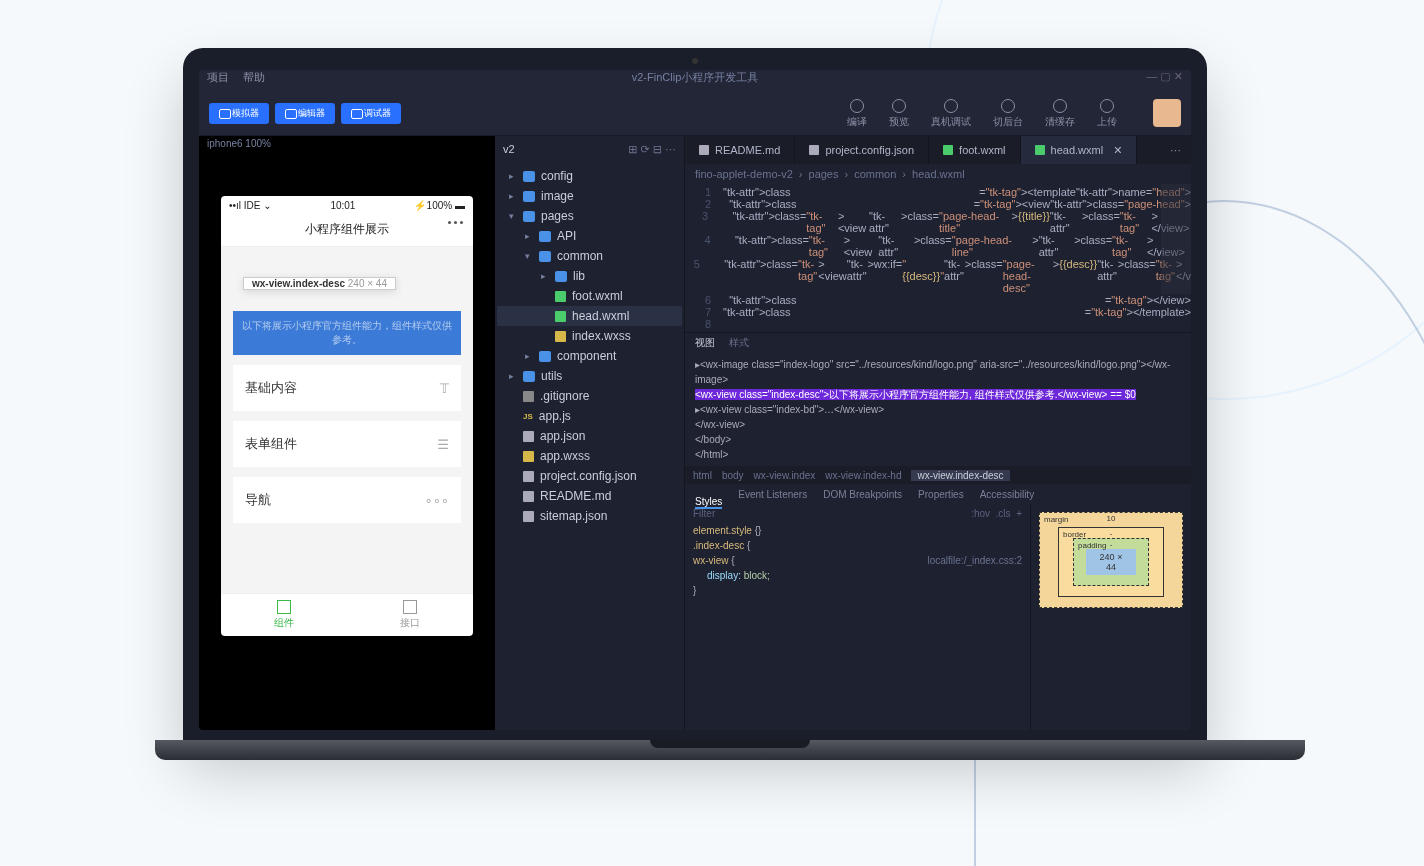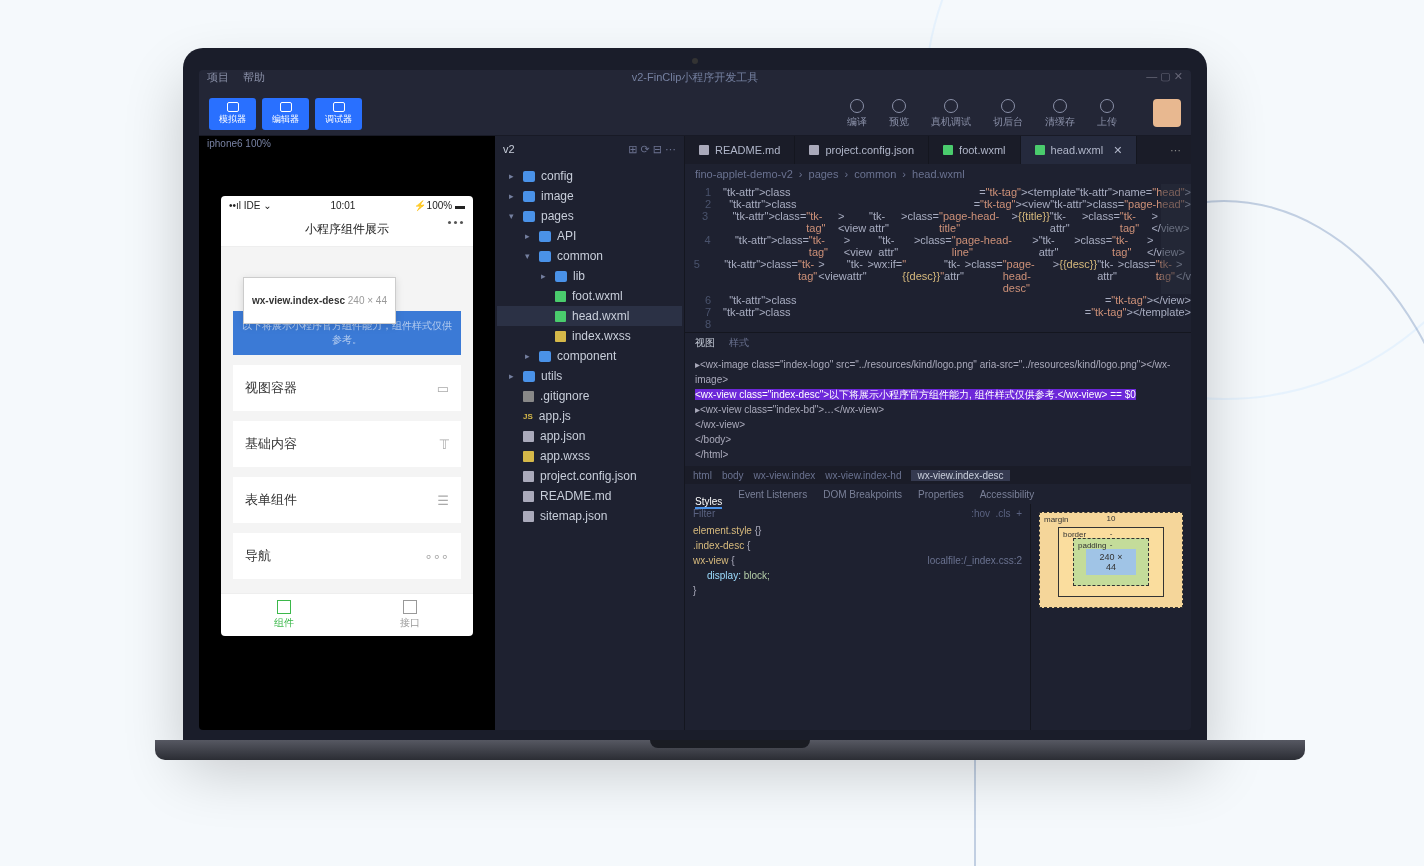--- a/index.html
+++ b/index.html
@@ -17,40 +17,40 @@
 .keyboard-base { width:1150px; height:20px; margin:0 auto; background:linear-gradient(#565862,#2b2d34); border-radius:0 0 10px 10px; position:relative; }
 .notch { position:absolute; left:50%; top:0; transform:translateX(-50%); width:160px; height:8px; background:#1a1c23; border-radius:0 0 10px 10px; }
 
 
 .menubar { height:22px; background:#232636; display:flex; padding:0 8px; gap:14px; font-size:11px; color:#8a90a8; position:relative; }
 .menubar .title { position:absolute; left:50%; transform:translateX(-50%); color:#7580a0; }
 .win-ctrl { margin-left:auto; display:flex; gap:10px; color:#667; }
 
 .toolbar { height:44px; background:#232636; display:flex; align-items:center; padding:0 10px; gap:6px; border-bottom:1px solid #181a26; }
 .mode-tabs { display:flex; gap:6px; }
-.mode-tab { background:#2970ff; color:#fff; padding:4px 10px; border-radius:3px; display:flex; flex-direction:column; align-items:center; gap:1px; font-size:9px; }
+.mode-tab { background:#2970ff; color:#fff; padding:4px 10px; border-radius:3px; display:flex; flex-direction:row; align-items:center; gap:1px; font-size:9px; }
 .mode-tab .ico { width:12px; height:10px; border:1px solid #fff; border-radius:2px; }
 .tool-actions { margin-left:auto; display:flex; gap:22px; }
 .tool-action { display:flex; flex-direction:column; align-items:center; gap:2px; font-size:10px; color:#8a90a8; }
 .tool-action .ico { width:14px; height:14px; border:1.2px solid #8a90a8; border-radius:50%; }
 .avatar { width:28px; height:28px; background:#e8b890; border-radius:4px; margin-left:14px; }
 
 
 .main-row { flex:1; display:flex; overflow:hidden; }
 
 
 .sim { width:296px; background:#000000; display:flex; flex-direction:column; }
 .sim-status { height:20px; padding:2px 8px; font-size:10px; color:#7882a3; }
 .phone { margin:40px auto 0; width:252px; background:#fff; border-radius:4px; color:#222; display:flex; flex-direction:column; height:440px; box-shadow:0 4px 16px rgba(0,0,0,.3); }
 .phone-status { display:flex; justify-content:space-between; padding:4px 8px; font-size:10px; }
 .phone-head { text-align:center; padding:6px 0 8px; font-size:12px; position:relative; border-bottom:1px solid #eee; }
 .phone-head .dots { position:absolute; right:10px; top:6px; display:flex; gap:3px; }
 .phone-head .dots span { width:3px;height:3px;border-radius:50%;background:#555; }
 .phone-body { flex:1; background:#f4f4f4; padding:20px 12px 8px; position:relative; }
-.tooltip { position:absolute; left:22px; top:30px; background:#fff; border:1px solid #ccc; padding:17px 8px; font-size:10px; box-shadow:0 2px 8px rgba(0,0,0,.12); }
+.tooltip { position:absolute; left:22px; top:30px; background:#fff; border:1px solid #ccc; padding:0 8px; font-size:10px; box-shadow:0 2px 8px rgba(0,0,0,.12); }
 .tooltip b { color:#333; font-weight:600; }
 .tooltip i { color:#999; font-style:normal; }
 .hilite { margin-top:44px; background:#3b7ad6; color:rgba(255,255,255,.6); padding:8px; font-size:10px; text-align:center; }
 .card { background:#fff; margin:10px 0 0; padding:14px 12px; display:flex; justify-content:space-between; align-items:center; font-size:13px; color:#333; }
 .card .glyph { color:#aaa; }
 .phone-tabs { display:flex; border-top:1px solid #eee; }
 .phone-tab { flex:1; text-align:center; padding:6px 0; font-size:10px; }
 .phone-tab.active { color:#3bb84a; }
 .phone-tab .box { width:14px;height:14px;margin:0 auto 2px;border:1.5px solid currentColor; }
 
@@ -194,24 +194,20 @@
                   <span></span>
                   <span></span>
                   <span></span>
                 </span>
      </div>
      <div class="phone-body">
       <div class="tooltip">
        <b>wx-view.index-desc</b> <i>240 × 44</i>
       </div>
       <div class="hilite">以下将展示小程序官方组件能力，组件样式仅供参考。</div>
-      <div class="card">
-                  <span>视图容器</span>
-                  <span class="glyph">▭</span>
-                </div>
       <div class="card">
                   <span>基础内容</span>
                   <span class="glyph">𝕋</span>
                 </div>
       <div class="card">
                   <span>表单组件</span>
                   <span class="glyph">☰</span>
                 </div>
       <div class="card">
                   <span>导航</span>

